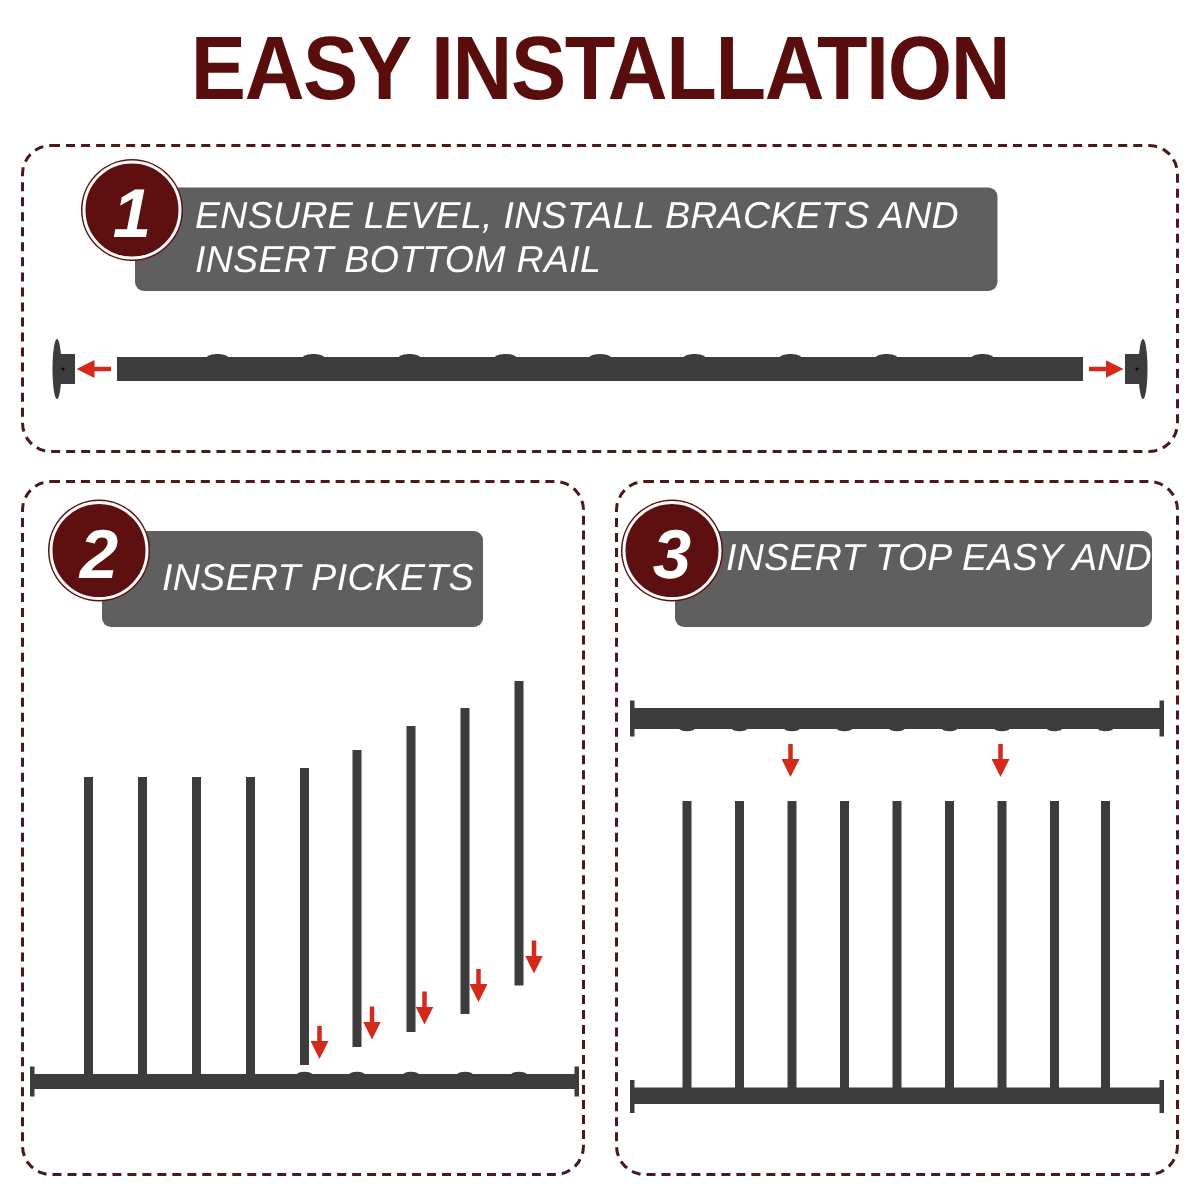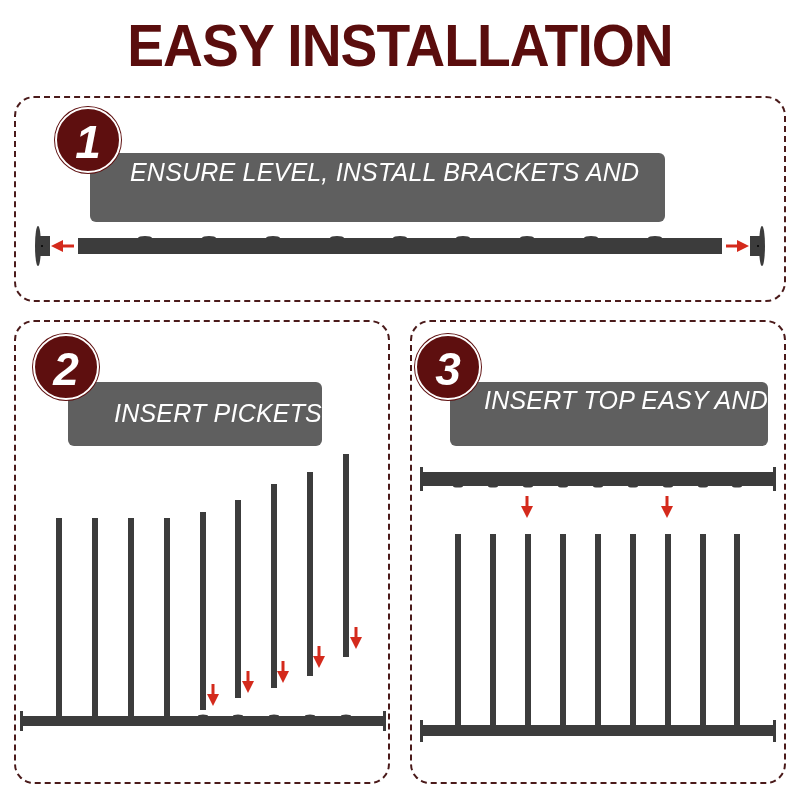--- a/index.html
+++ b/index.html
@@ -9,44 +9,45 @@
       font-family: "Liberation Sans", sans-serif; font-weight: bold; font-size: 60px;
       color: #5a0d0d; letter-spacing: -1px; transform: scaleX(0.92); transform-origin: center;
       line-height: 76px;
     }
     .panel {
       position: absolute; border: 2px dashed #4a1a1a; border-radius: 20px; box-sizing: border-box;
     }
     .label-box {
       position: absolute; background: #5f5f5f; border-radius: 6px; box-sizing: border-box;
       color: #ffffff; font-style: italic; font-size: 25px; line-height: 29px;
-      padding: 5px 0 0 40px; letter-spacing: 0.2px; margin-top: 28px;
+      padding: 5px 0 0 40px; letter-spacing: 0.2px;
     }
     .label-box span { display: block; white-space: nowrap; }
     .badge {
       position: absolute; width: 66px; height: 66px; border-radius: 50%;
       background: #5e0f0f; color: #ffffff; font-weight: bold; font-style: italic;
       font-size: 46px; line-height: 66px; text-align: center; box-sizing: border-box;
       border: 2px solid #ffffff; box-shadow: 0 0 0 1px #5e0f0f;
     }
     svg { position: absolute; left: 0; top: 0; }
   </style>
 </head>
 <body>
 
 <div class="title">EASY INSTALLATION</div>
 
 <div class="panel" style="left:14px; top:96px; width:772px; height:206px;"></div>
 <div class="label-box" style="left:90px; top:125px; width:575px; height:69px;">
   <span>ENSURE LEVEL, INSTALL BRACKETS AND</span>
+  <span>INSERT BOTTOM RAIL</span>
 </div>
 <div class="badge" style="left:55px; top:107px;">1</div>
 
 <div class="panel" style="left:14px; top:320px; width:376px; height:464px;"></div>
-<div class="label-box" style="left:68px; top:354px; width:254px; height:64px; padding-top:17px;text-align:right;">
+<div class="label-box" style="left:68px; top:354px; width:254px; height:64px; padding-top:17px;">
   <span>INSERT PICKETS</span>
 </div>
 <div class="badge" style="left:33px; top:334px;">2</div>
 
 <div class="panel" style="left:410px; top:320px; width:376px; height:464px;"></div>
 <div class="label-box" style="left:450px; top:354px; width:318px; height:64px; padding-left:34px; padding-top:4px;">
   <span>INSERT TOP EASY AND</span>
 </div>
 <div class="badge" style="left:415px; top:334px;">3</div>
 

